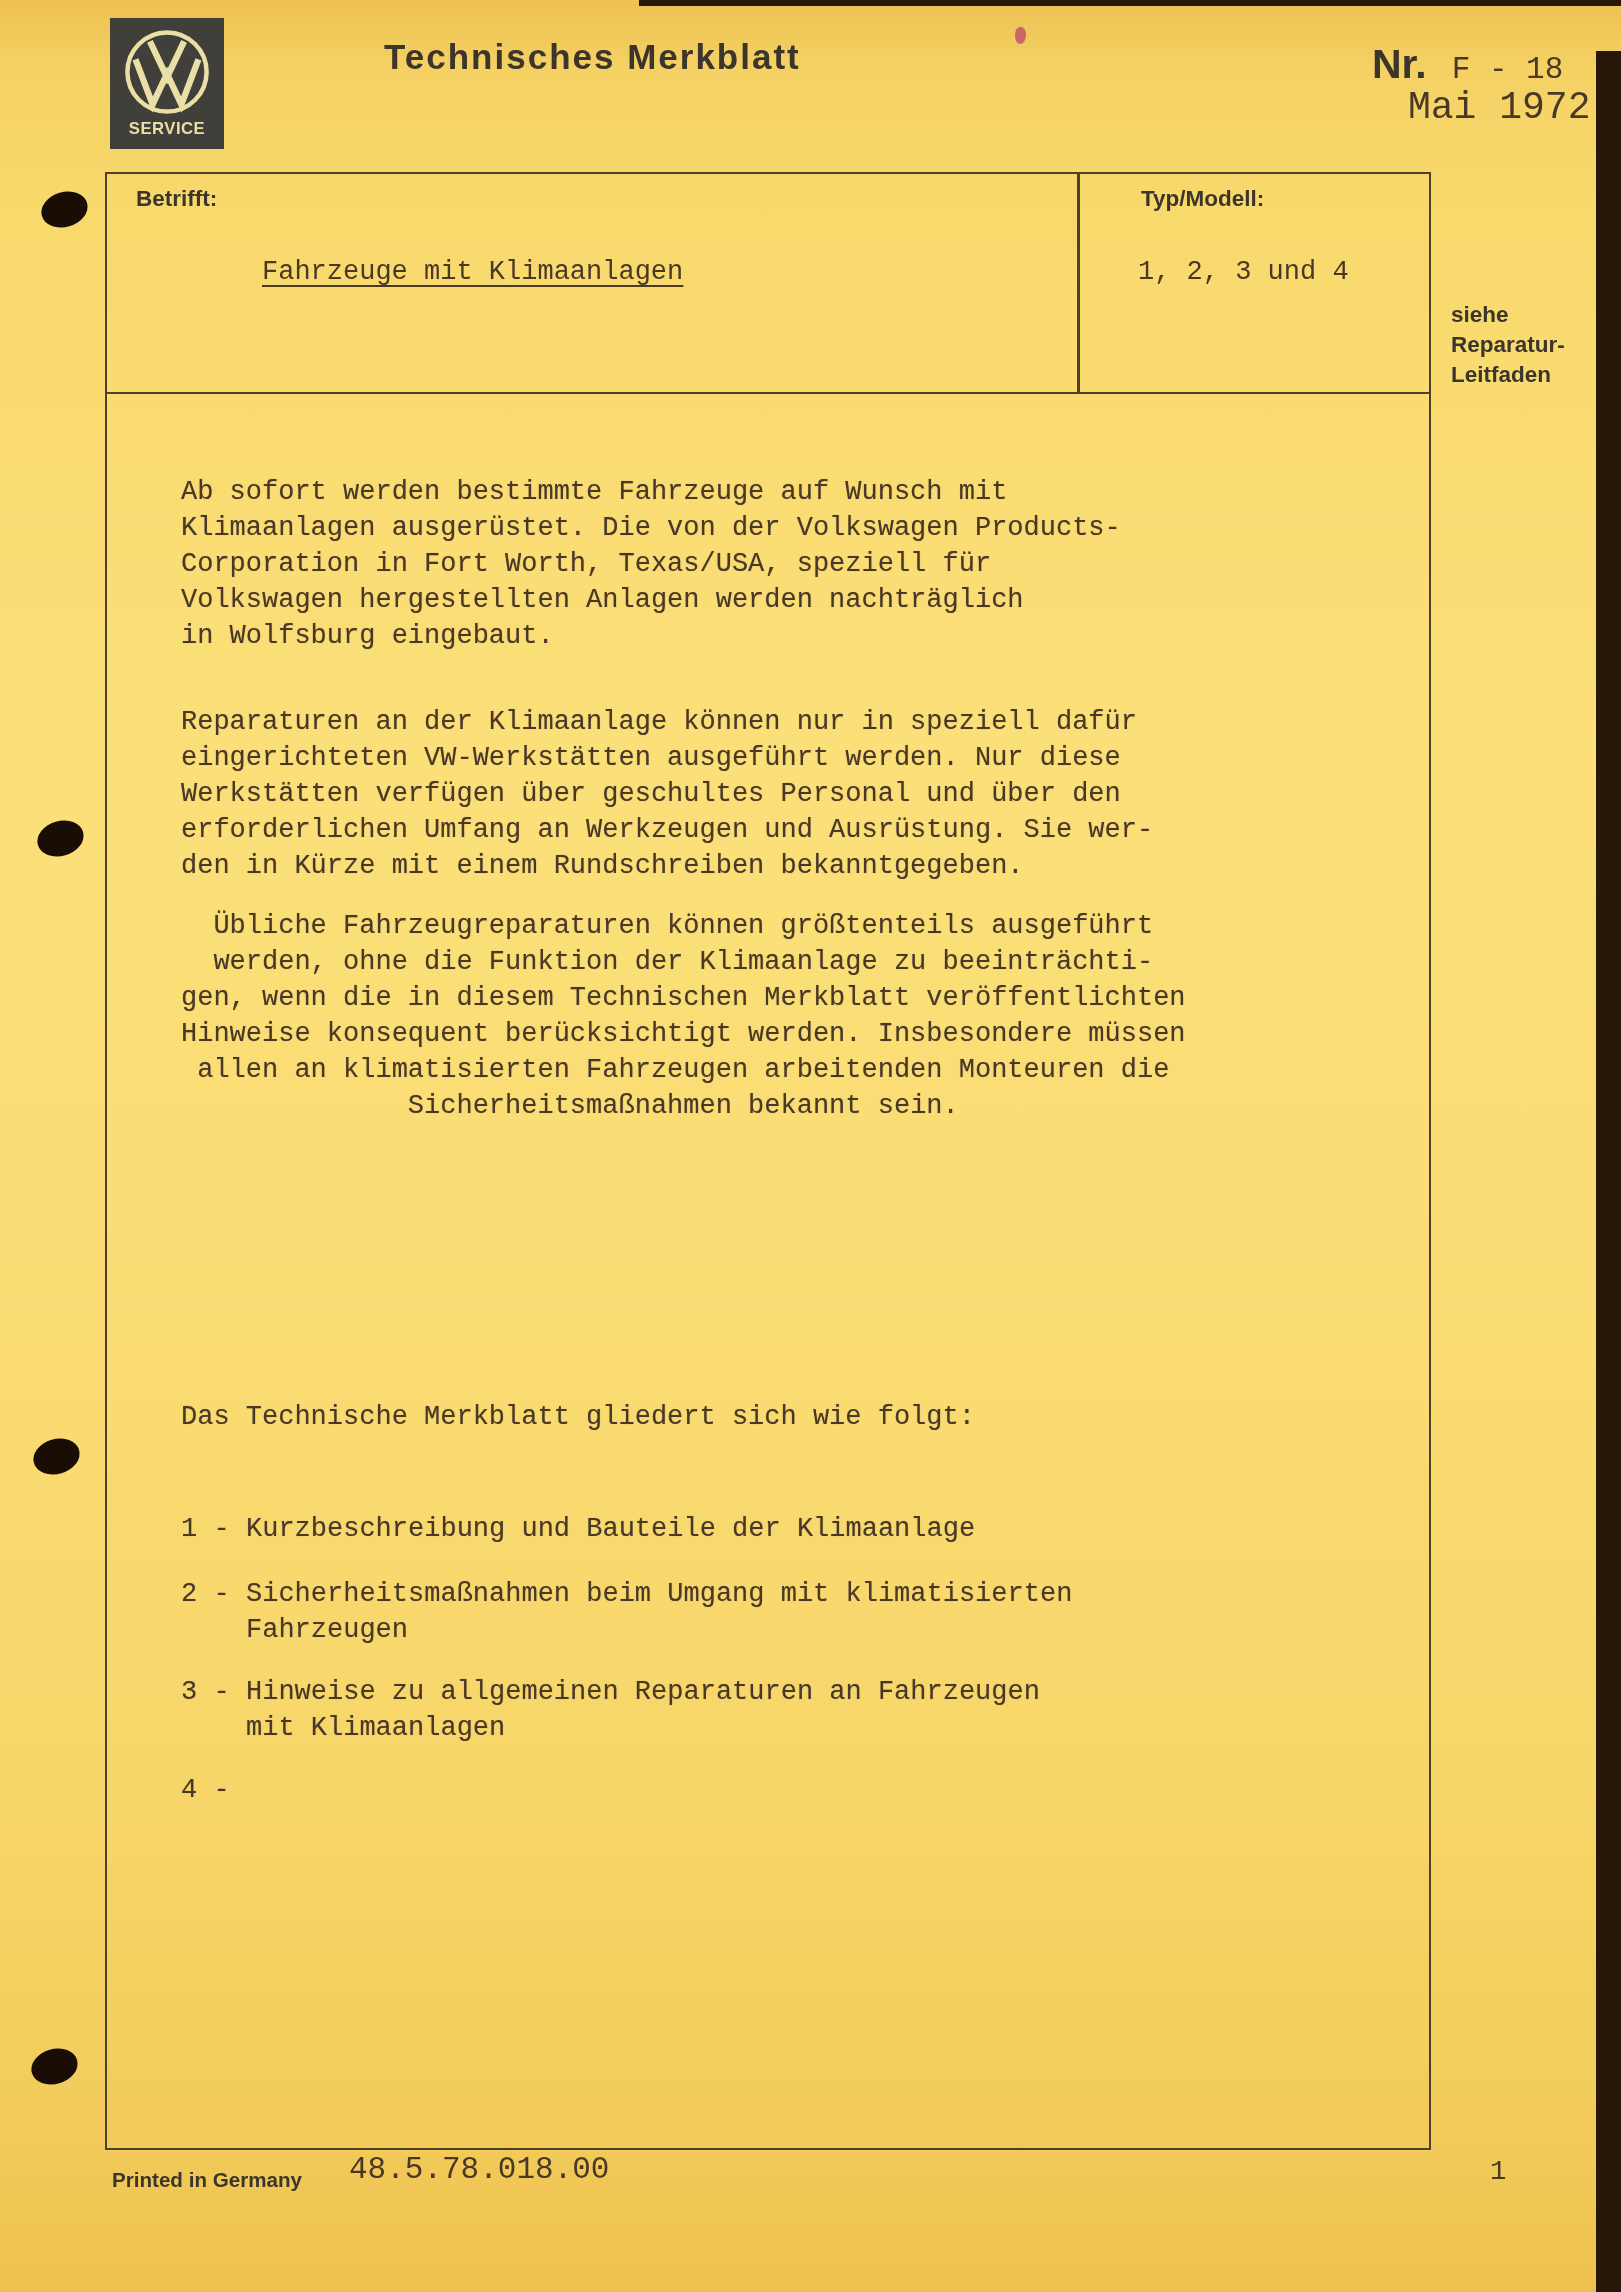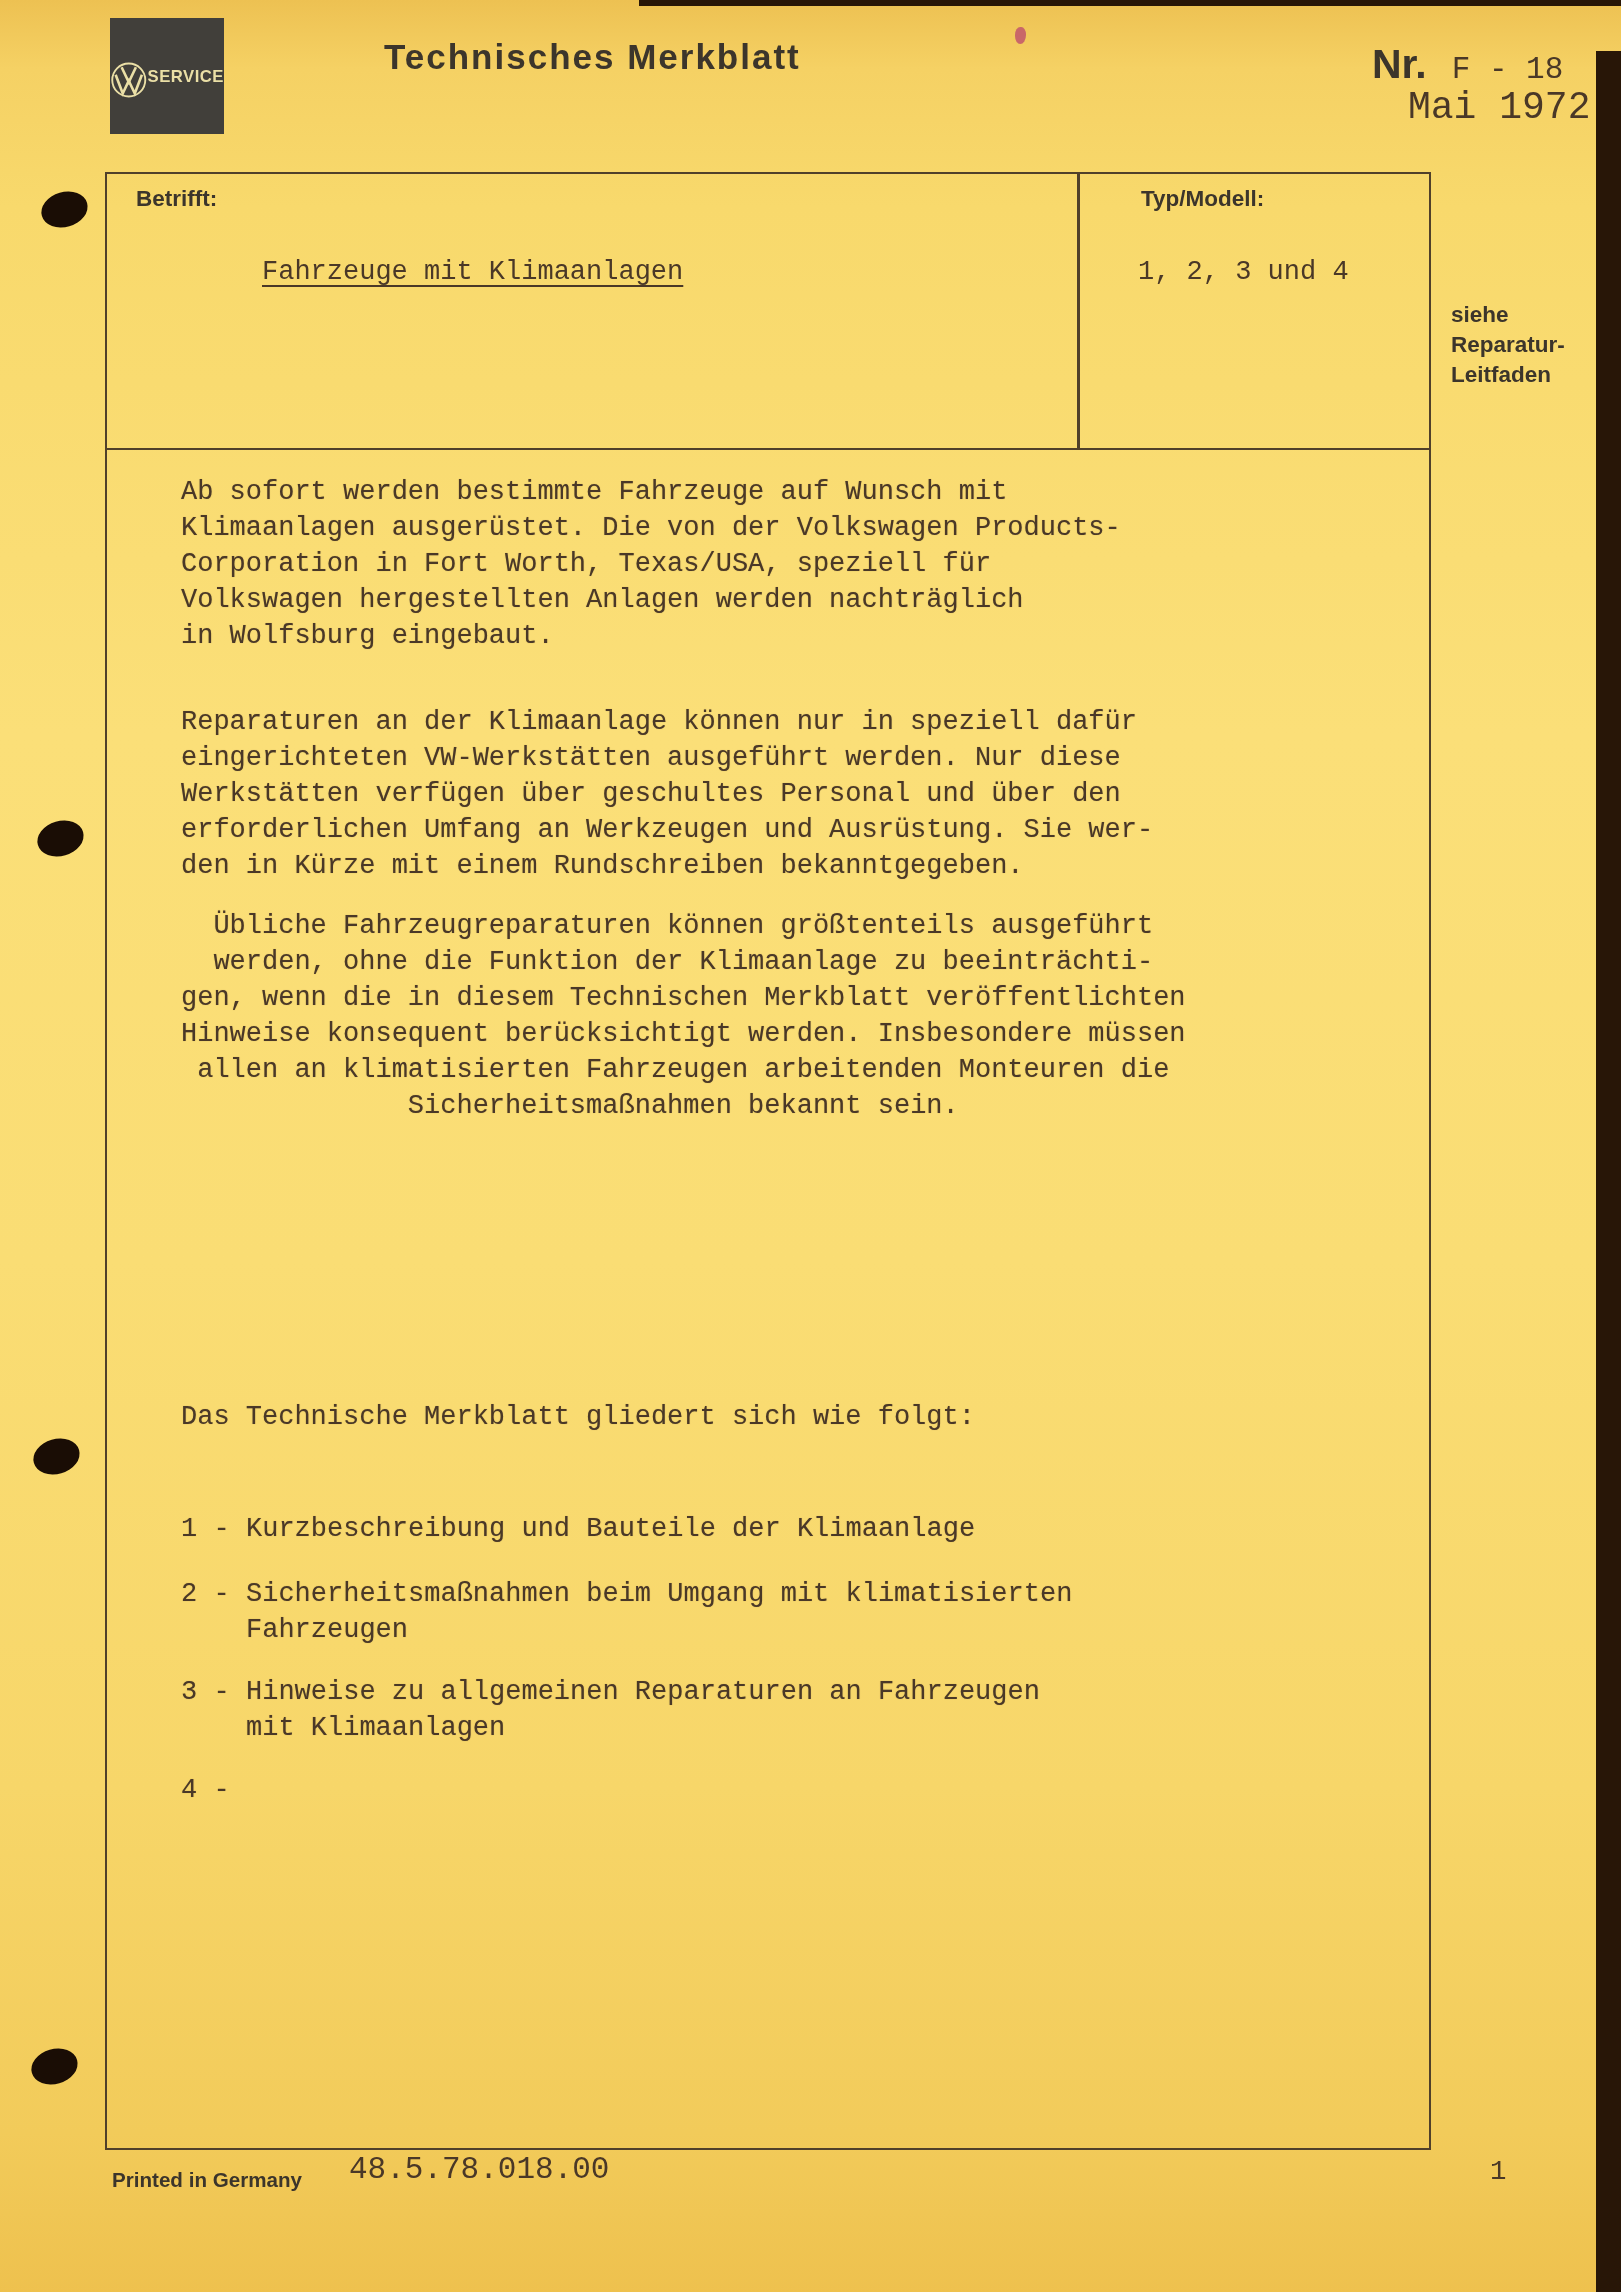--- a/index.html
+++ b/index.html
@@ -19,36 +19,36 @@
   .scan-edge-right{position:absolute;left:1596px;top:51px;width:25.5px;height:2242px;background:var(--scan_edge,#281607);}
   .scan-edge-top{position:absolute;left:639px;top:0;width:982px;height:5.9px;background:var(--scan_edge,#281607);}
   .punch-hole{position:absolute;width:47px;height:35px;border-radius:50%;background:var(--hole,#1a0d05);transform:rotate(-16deg);}
   .hole-1{left:41px;top:192px;}
   .hole-2{left:37px;top:821px;}
   .hole-3{left:33px;top:1439px;}
   .hole-4{left:31px;top:2049px;}
   .scan-mark{position:absolute;left:1015px;top:27.4px;width:10.8px;height:16.7px;border-radius:50% 45% 55% 50%;background:#c2566b;opacity:.85;}
 
   
-  .logo-box{position:absolute;left:110px;top:17.6px;width:114px;height:116px;background:var(--logo_bg,#413f3a);
-    display:flex;flex-direction:row;align-items:center;justify-content:flex-start;}
+  .logo-box{position:absolute;left:110px;top:17.6px;width:114px;height:131px;background:var(--logo_bg,#413f3a);
+    display:flex;flex-direction:column;align-items:center;justify-content:flex-start;}
   .vw-svg{margin-top:9.8px;}
   .vw-svg *{stroke:var(--logo_fg,#eadfa6);fill:none;}
   .logo-service{color:var(--logo_fg,#eadfa6);font-weight:bold;font-size:16.7px;letter-spacing:0.5px;margin-top:2px;}
 
   
   .title{position:absolute;left:384px;top:37px;font-size:35px;font-weight:bold;letter-spacing:2px;color:var(--label_ink,#3c352b);}
   .nr-row{position:absolute;left:1372px;top:41px;display:flex;align-items:baseline;color:var(--label_ink,#3c352b);}
   .nr-label{font-size:41px;font-weight:bold;}
   .nr-value{font-size:31px;margin-left:25px;color:var(--ink,#4a3827);}
   .date{position:absolute;left:1408px;top:86px;font-size:38px;color:var(--ink,#4a3827);}
 
   
   .doc-box{position:absolute;left:105px;top:172px;width:1326px;height:1978px;border:2.9px solid var(--border,#50402a);box-sizing:border-box;}
-  .header-row{position:relative;width:100%;height:276px;border-bottom:2.9px solid var(--border,#50402a);box-sizing:border-box;}
+  .header-row{position:relative;width:100%;height:220px;border-bottom:2.9px solid var(--border,#50402a);box-sizing:border-box;}
   .cell-divider{position:absolute;left:970px;top:0;width:2.9px;height:100%;background:var(--border,#50402a);}
   .cell-label{position:absolute;font-size:22.5px;font-weight:bold;color:var(--label_ink,#3c352b);}
   .betrifft-label{left:29px;top:11.8px;}
   .typ-label{left:1034px;top:11.8px;text-align:right;}
   .cell-value{position:absolute;font-size:27px;color:var(--ink,#4a3827);}
   .betrifft-value{left:155px;top:83px;text-decoration:underline;text-decoration-thickness:2px;text-underline-offset:5.9px;}
   .typ-value{left:1031px;top:83px;}
 
   .side-note{position:absolute;left:1451px;top:300px;font-size:22.5px;font-weight:bold;line-height:30px;color:var(--label_ink,#3c352b);}
 

